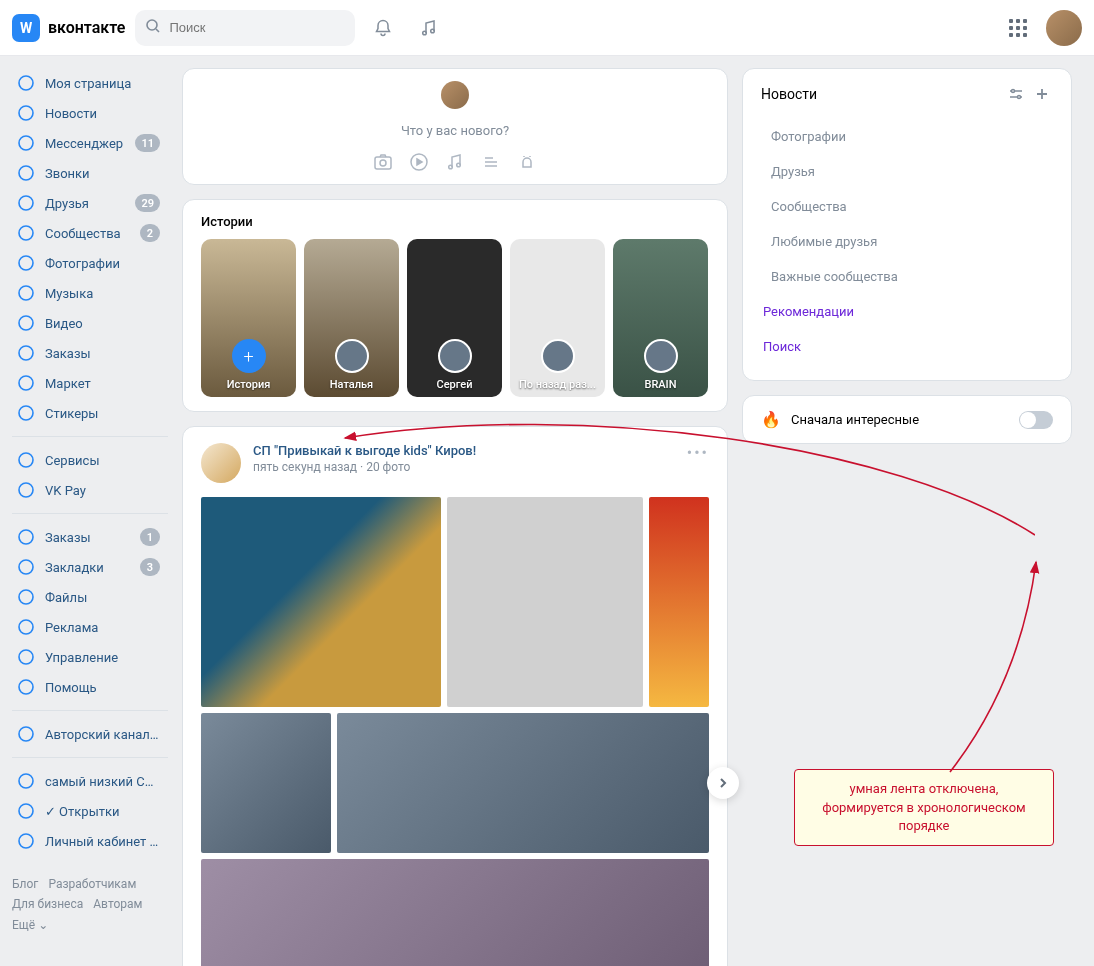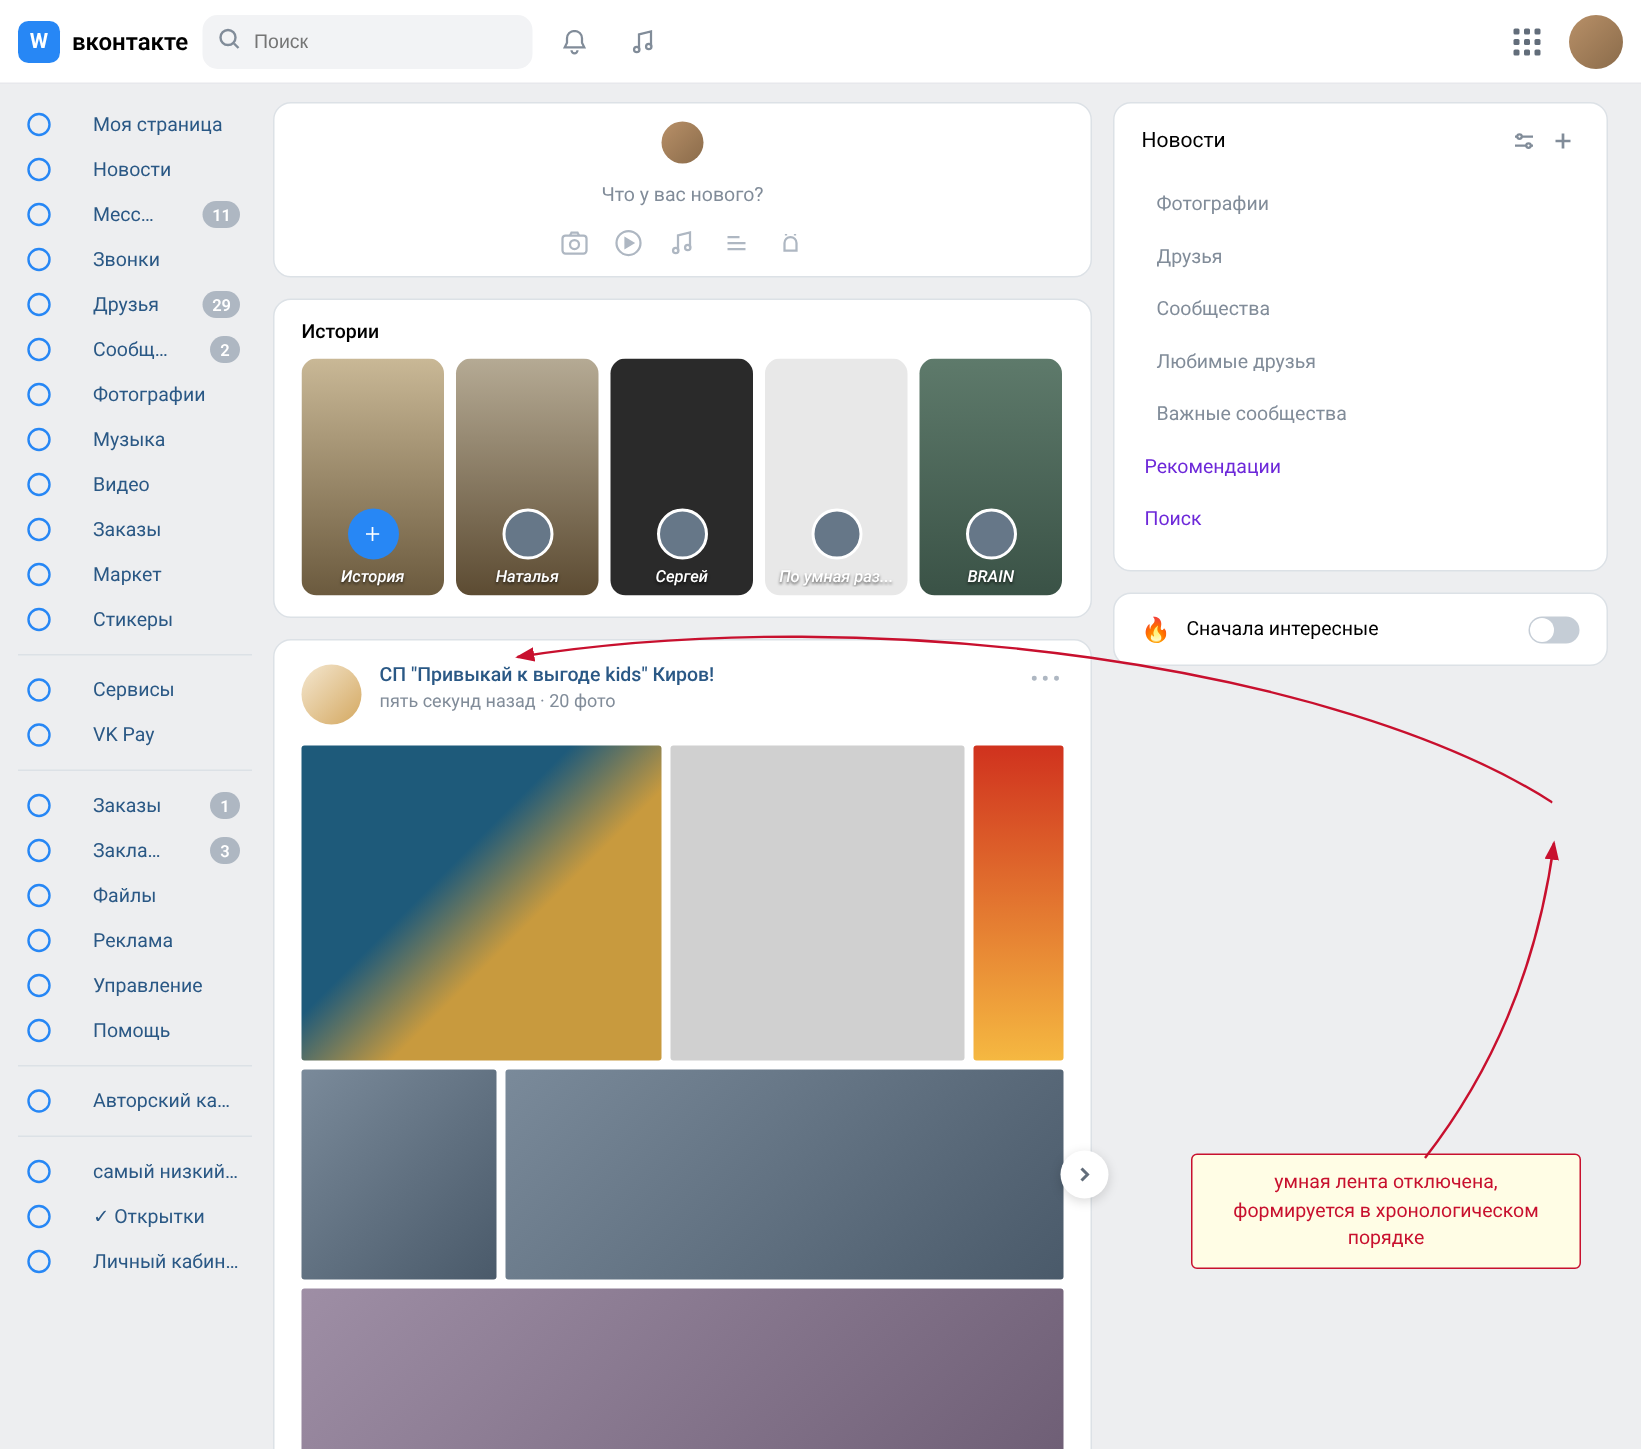--- a/index.html
+++ b/index.html
@@ -19,21 +19,21 @@
 .apps-grid span { background: #626d7a; border-radius: 1px; }
 .avatar-lg { width: 36px; height: 36px; border-radius: 50%; background: linear-gradient(135deg,#b89068,#8a6b4a); }
 
 
 .columns { display: flex; padding: 12px 12px 0 0; gap: 14px; }
 .leftcol { width: 168px; padding-left: 12px; }
 .midcol { width: 546px; display: flex; flex-direction: column; gap: 14px; }
 .rightcol { width: 330px; display: flex; flex-direction: column; gap: 14px; }
 
 
-.nav-item { display: flex; align-items: center; height: 30px; padding: 0 8px 0 4px; gap: 26px; color: #2a5885; cursor: pointer; border-radius: 6px; font-size: 13px; }
+.nav-item { display: flex; align-items: center; height: 30px; padding: 0 8px 0 4px; gap: 9px; color: #2a5885; cursor: pointer; border-radius: 6px; font-size: 13px; }
 .nav-icon { width: 20px; height: 20px; display: flex; align-items: center; justify-content: center; color: #2787f5; }
 .nav-label { flex: 1; white-space: nowrap; overflow: hidden; text-overflow: ellipsis; }
 .nav-badge { background: #aeb7c2; color: #fff; border-radius: 10px; font-size: 11px; min-width: 20px; height: 18px; display: flex; align-items: center; justify-content: center; padding: 0 6px; font-weight: 600; }
 .nav-sep { height: 1px; background: #dce1e6; margin: 8px 0; }
 .footer-links { margin-top: 18px; color: #818c99; font-size: 12px; line-height: 1.7; }
 .footer-links span { margin-right: 10px; cursor: pointer; }
 
 
 .card { background: #fff; border-radius: 12px; border: 1px solid #dce1e6; }
 
@@ -42,21 +42,21 @@
 .avatar-sm { width: 28px; height: 28px; border-radius: 50%; background: linear-gradient(135deg,#b89068,#8a6b4a); flex-shrink: 0; }
 .composer-ph { flex: 1; color: #818c99; font-size: 13px; }
 .composer-icons { display: flex; gap: 16px; color: #aeb7c2; }
 .cicon { width: 20px; height: 20px; display: flex; align-items: center; justify-content: center; cursor: pointer; }
 
 
 .stories-card { padding: 14px 18px; }
 .stories-title { font-size: 13px; font-weight: 500; margin-bottom: 10px; }
 .stories-row { display: flex; gap: 8px; overflow: hidden; }
 .story { width: 95px; height: 158px; border-radius: 10px; position: relative; flex-shrink: 0; overflow: hidden; background: #9aa3ac; cursor: pointer; }
-.story-label { position: absolute; bottom: 6px; left: 0; right: 0; text-align: center; color: #fff; font-size: 11px; font-weight: 500; text-shadow: 0 1px 2px rgba(0,0,0,.6); white-space: nowrap; overflow: hidden; text-overflow: ellipsis; padding: 0 4px; font-style: italic; }
+.story-label { position: absolute; bottom: 6px; left: 0; right: 0; text-align: center; color: #fff; font-size: 11px; font-weight: 500; text-shadow: 0 1px 2px rgba(0,0,0,.6); white-space: nowrap; overflow: hidden; text-overflow: ellipsis; padding: 0 4px; }
 .story-circle { position: absolute; bottom: 24px; left: 50%; transform: translateX(-50%); width: 34px; height: 34px; border-radius: 50%; border: 2px solid #fff; background: #678; }
 .story-plus { position: absolute; bottom: 24px; left: 50%; transform: translateX(-50%); width: 34px; height: 34px; border-radius: 50%; background: #2787f5; display: flex; align-items: center; justify-content: center; color: #fff; font-size: 18px; font-weight: 300; }
 .story.s0 { background: linear-gradient(180deg,#c9b896,#6b5a3e); }
 .story.s1 { background: linear-gradient(180deg,#b5aa94,#5c4b32); }
 .story.s2 { background: #2a2a2a; }
 .story.s3 { background: #e8e8e8; }
 .story.s4 { background: linear-gradient(180deg,#5e7a6b,#3a5246); }
 
 
 .post-card { padding: 16px 18px; }
@@ -353,20 +353,25 @@
           <div class="nav-item">
             <span class="nav-icon">
               <svg width="20" height="20" viewBox="0 0 20 20" fill="none" stroke="#2787f5" stroke-width="1.6">
                 <circle cx="10" cy="10" r="7"></circle>
               </svg>
             </span>
             <span class="nav-label">Личный кабинет S...</span>
           </div>
         </div>
 
+      <div class="footer-links">
+        <div><span>Блог</span><span>Разработчикам</span></div>
+        <div><span>Для бизнеса</span><span>Авторам</span></div>
+        <div><span>Ещё ⌄</span></div>
+      </div>
     </div>
 
     <div class="midcol">
 
       <div class="card composer">
         <div class="avatar-sm"></div>
         <div class="composer-ph">Что у вас нового?</div>
         <div class="composer-icons">
           <div class="cicon">
               <svg width="20" height="20" viewBox="0 0 20 20" fill="none" stroke="#aeb7c2" stroke-width="1.5">
@@ -411,21 +416,21 @@
             <div class="story s1">
               <div class="story-circle"></div>
               <div class="story-label">Наталья</div>
             </div>
             <div class="story s2">
               <div class="story-circle"></div>
               <div class="story-label">Сергей</div>
             </div>
             <div class="story s3">
               <div class="story-circle"></div>
-              <div class="story-label">По умная раз...</div>
+              <div class="story-label">По назад раз...</div>
             </div>
             <div class="story s4">
               <div class="story-circle"></div>
               <div class="story-label">BRAIN</div>
             </div>
           </div>
       </div>
 
       <div class="card post-card" style="position:relative;">
         <div class="post-head">

